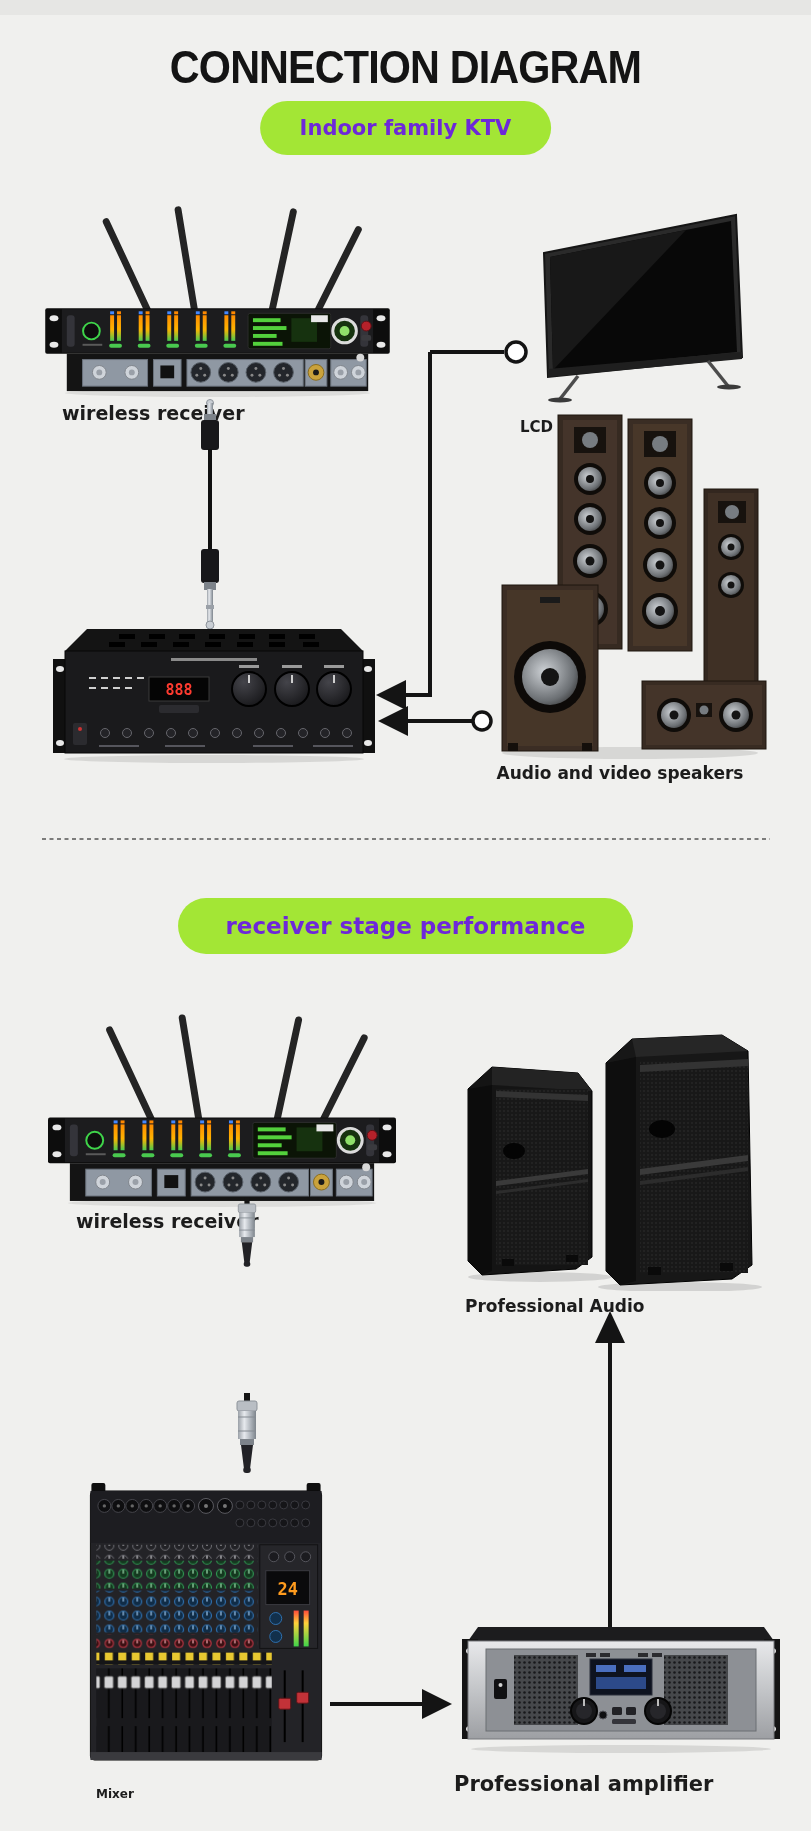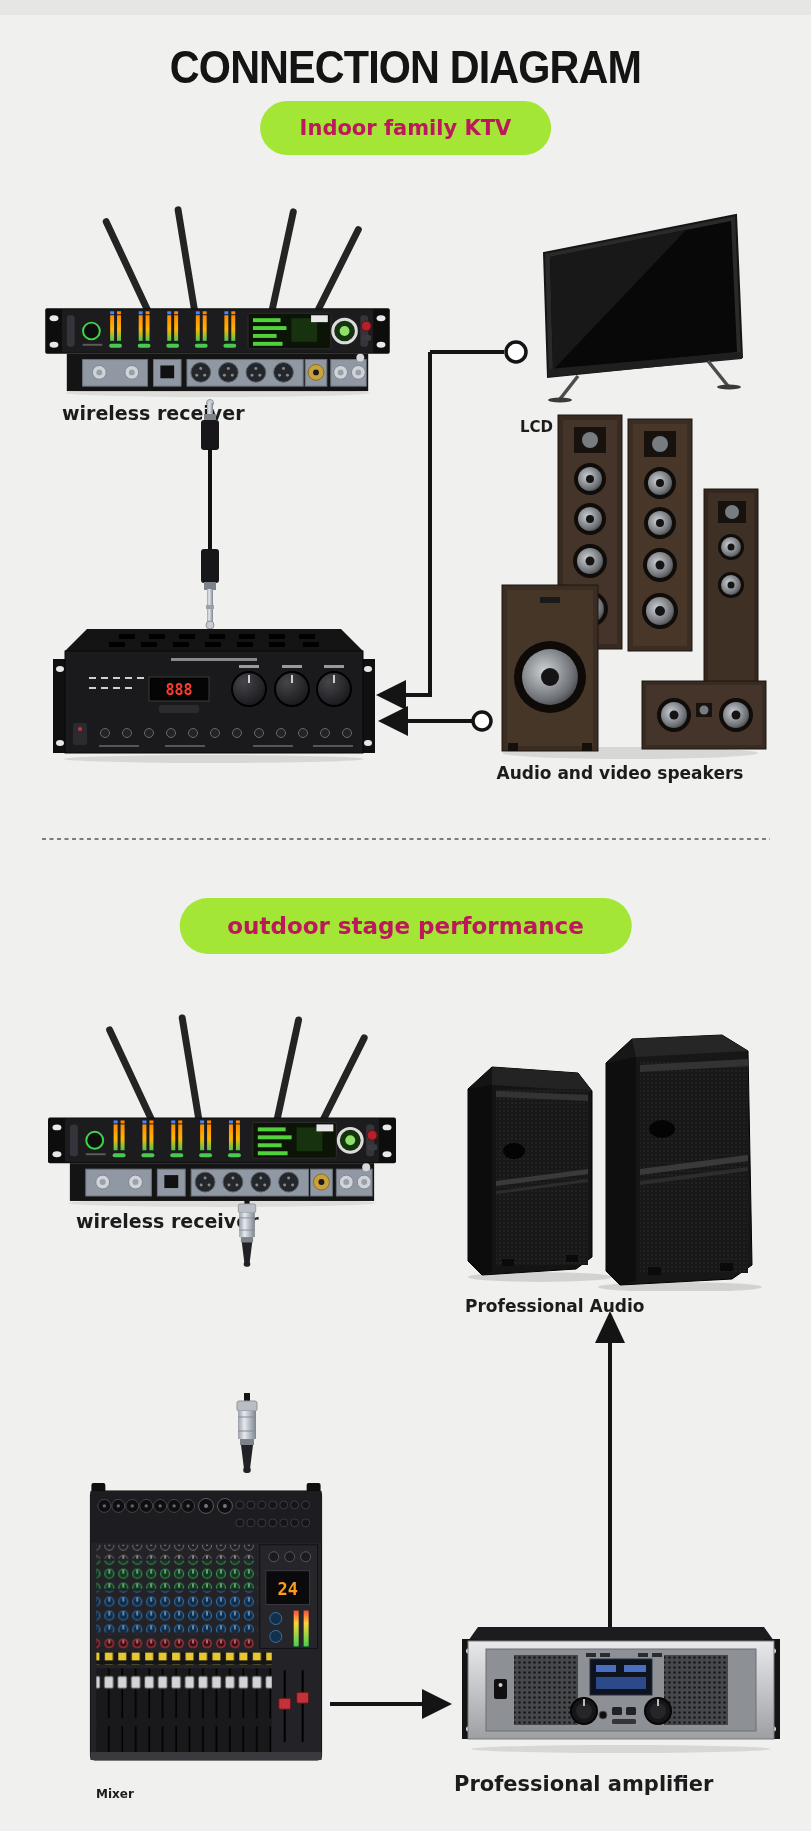--- a/index.html
+++ b/index.html
@@ -11,21 +11,21 @@
   .abs{position:absolute;}
   #page-title{
     top:24px;left:0;width:811px;text-align:center;
     font-size:47px;font-weight:800;color:#141414;
     letter-spacing:-1px;transform:scaleX(0.88);
     font-family:"Liberation Sans","DejaVu Sans",sans-serif;
     white-space:nowrap;
   }
   .badge{
     left:50%;transform:translateX(-50%);
-    background:#a3e635;color:#be185d;
+    background:#a3e635;color:#6d28d9;
     border-radius:29px;font-weight:700;text-align:center;
     white-space:nowrap;
   }
   #badge-1{top:86px;height:54px;line-height:54px;font-size:21px;padding:0 40px;}
   #badge-2{top:883px;height:56px;line-height:56px;font-size:23px;padding:0 48px;}
   .device-label{
     font-weight:700;color:#1c1c1c;white-space:nowrap;
     font-family:"DejaVu Sans","Liberation Sans",sans-serif;
   }
   svg{display:block;}
@@ -421,21 +421,21 @@
       <circle cx="174" cy="302" r="13" fill="url(#grad-cone)"></circle>
       <circle cx="174" cy="302" r="4.5" fill="#141414"></circle>
     <circle cx="236" cy="302" r="17" fill="#0f0c09"></circle>
       <circle cx="236" cy="302" r="13" fill="url(#grad-cone)"></circle>
       <circle cx="236" cy="302" r="4.5" fill="#141414"></circle>
     <rect x="196" y="290" width="16" height="14" fill="#17120e"></rect>
       <circle cx="204" cy="297" r="4.5" fill="#777c81"></circle>
   </svg>
   <div class="abs device-label" style="left:495px;top:748px;width:250px;text-align:center;font-size:17px">Audio and video speakers</div>
 
-  <div id="badge-2" class="abs badge">outdoor stage performance</div>
+  <div id="badge-2" class="abs badge">receiver stage performance</div>
 
   <svg class="abs" style="left:48px;top:993px" width="348" height="199" viewBox="0 0 350 200">
     <use href="#sym-receiver"></use>
   </svg>
   <div class="abs device-label" style="left:76px;top:1195px;font-size:19px">wireless receiver</div>
 
   <svg class="abs" style="left:232px;top:1182px" width="30" height="74" viewBox="0 0 30 85">
     <use href="#sym-xlr"></use>
   </svg>
 

